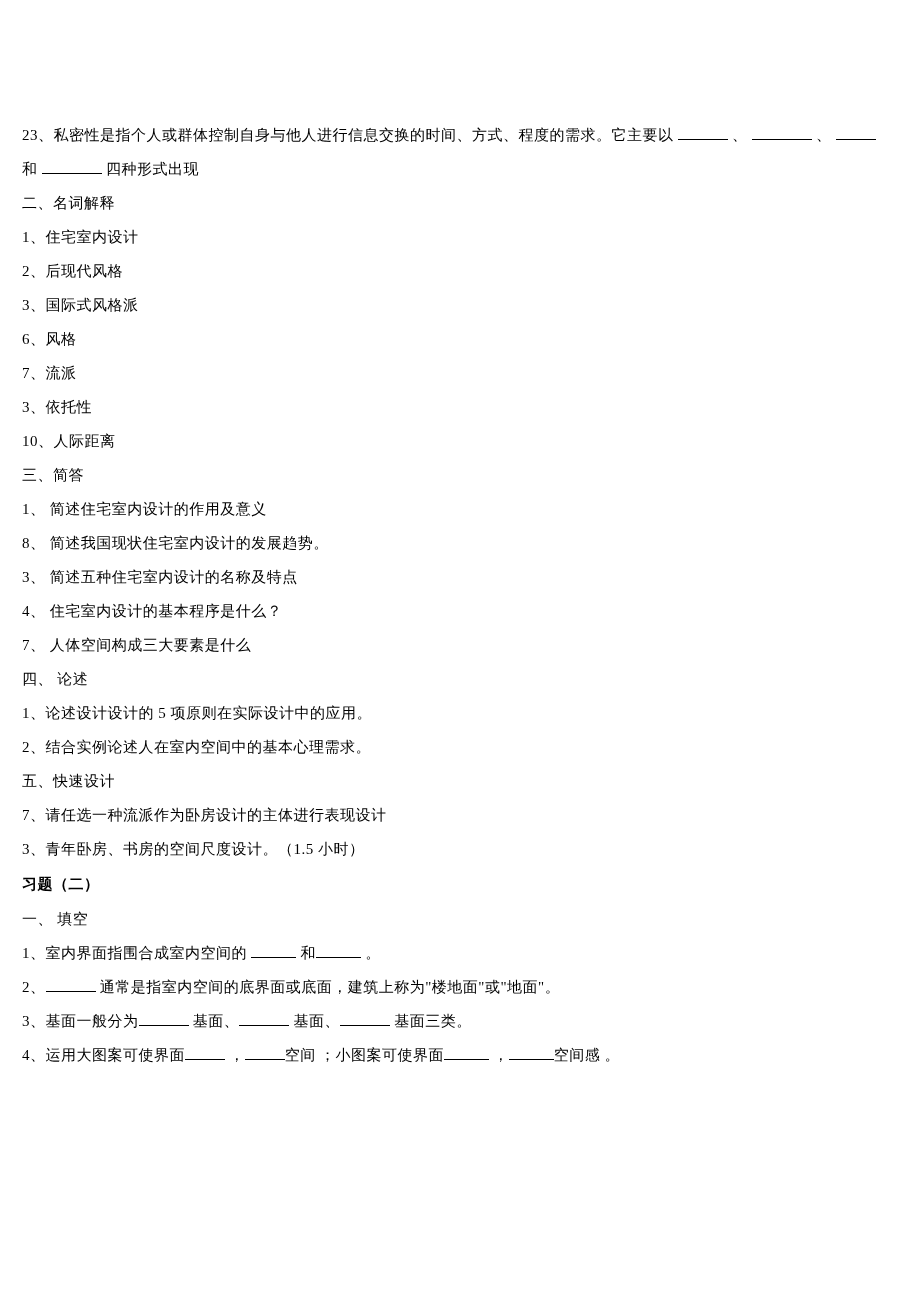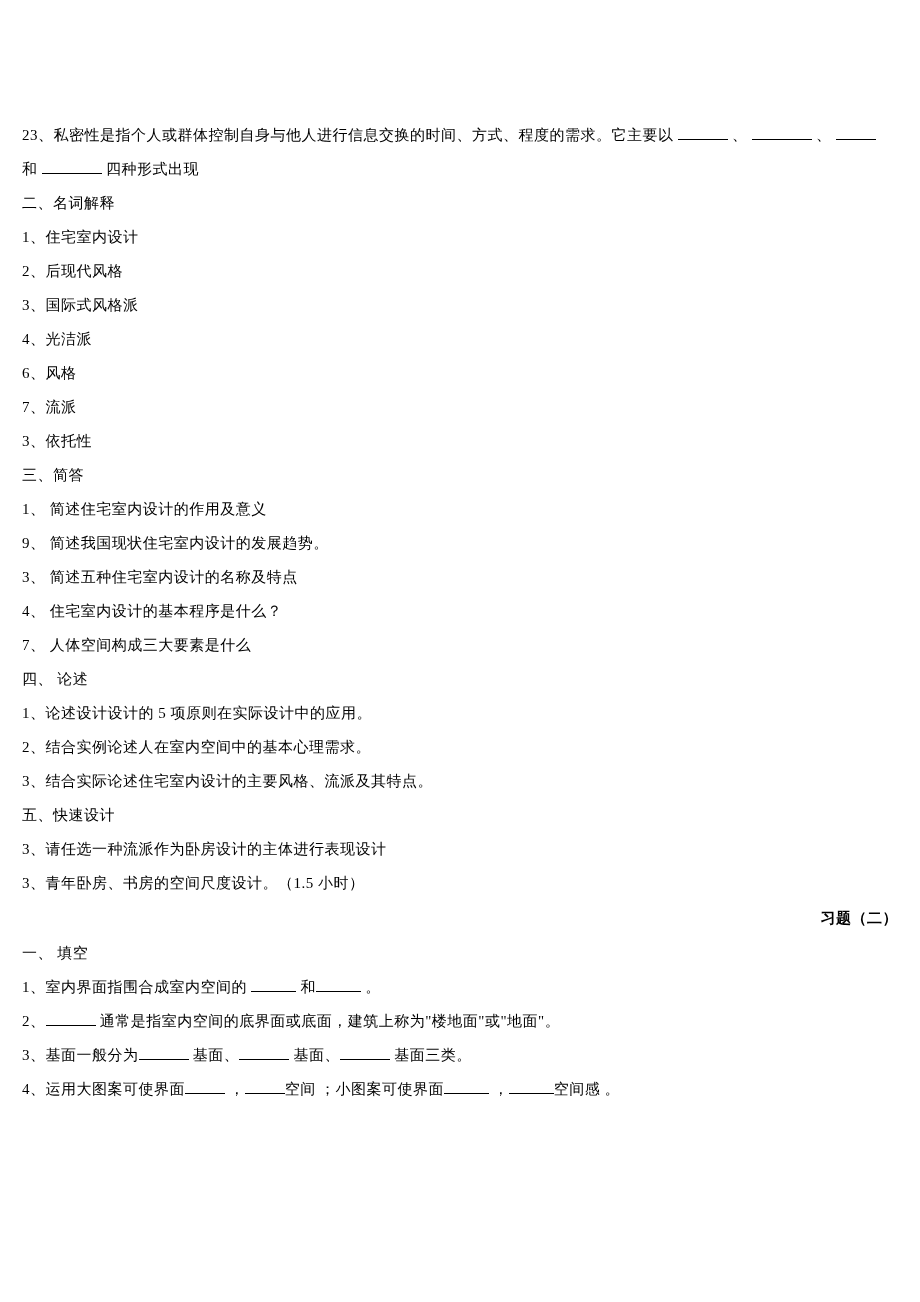--- a/index.html
+++ b/index.html
@@ -20,21 +20,21 @@
       display: inline-block;
       border-bottom: 1px solid #000;
       height: 16px;
       vertical-align: baseline;
     }
     .blank-50 { width: 50px; }
     .blank-60 { width: 60px; }
     .blank-45 { width: 45px; }
     .blank-40 { width: 40px; }
     .title-center {
-      text-align: right;
+      text-align: left;
       font-weight: bold;
       margin: 8px 0;
     }
   </style>
 </head>
 <body>
 
 <div class="line">
   <span>23、私密性是指个人或群体控制自身与他人进行信息交换的时间、方式、程度的需求。它主要以</span>
   <span class="blank blank-50"></span>
@@ -47,45 +47,44 @@
   <span>和</span>
   <span class="blank blank-60"></span>
   <span>四种形式出现</span>
 </div>
 
 <div class="line">二、名词解释</div>
 <div id="s2list">
     <div class="line">1、住宅室内设计</div>
     <div class="line">2、后现代风格</div>
     <div class="line">3、国际式风格派</div>
-    <div class="line">4、光洁派</div>
     <div class="line">6、风格</div>
     <div class="line">7、流派</div>
     <div class="line">3、依托性</div>
+    <div class="line">10、人际距离</div>
   </div>
 
 <div class="line">三、简答</div>
 <div id="s3list">
     <div class="line">1、 简述住宅室内设计的作用及意义</div>
-    <div class="line">9、 简述我国现状住宅室内设计的发展趋势。</div>
+    <div class="line">8、 简述我国现状住宅室内设计的发展趋势。</div>
     <div class="line">3、  简述五种住宅室内设计的名称及特点</div>
     <div class="line">4、  住宅室内设计的基本程序是什么？</div>
     <div class="line">7、  人体空间构成三大要素是什么</div>
   </div>
 
 <div class="line">四、 论述</div>
 <div id="s4list">
     <div class="line">1、论述设计设计的 5 项原则在实际设计中的应用。</div>
     <div class="line">2、结合实例论述人在室内空间中的基本心理需求。</div>
-    <div class="line">3、结合实际论述住宅室内设计的主要风格、流派及其特点。</div>
   </div>
 
 <div class="line">五、快速设计</div>
 <div id="s5list">
-    <div class="line">3、请任选一种流派作为卧房设计的主体进行表现设计</div>
+    <div class="line">7、请任选一种流派作为卧房设计的主体进行表现设计</div>
     <div class="line">3、青年卧房、书房的空间尺度设计。（1.5 小时）</div>
   </div>
 
 <div class="line title-center">习题（二）</div>
 
 <div class="line">一、 填空</div>
 
 <div class="line">
   <span>1、室内界面指围合成室内空间的</span>
   <span class="blank blank-45"></span>

